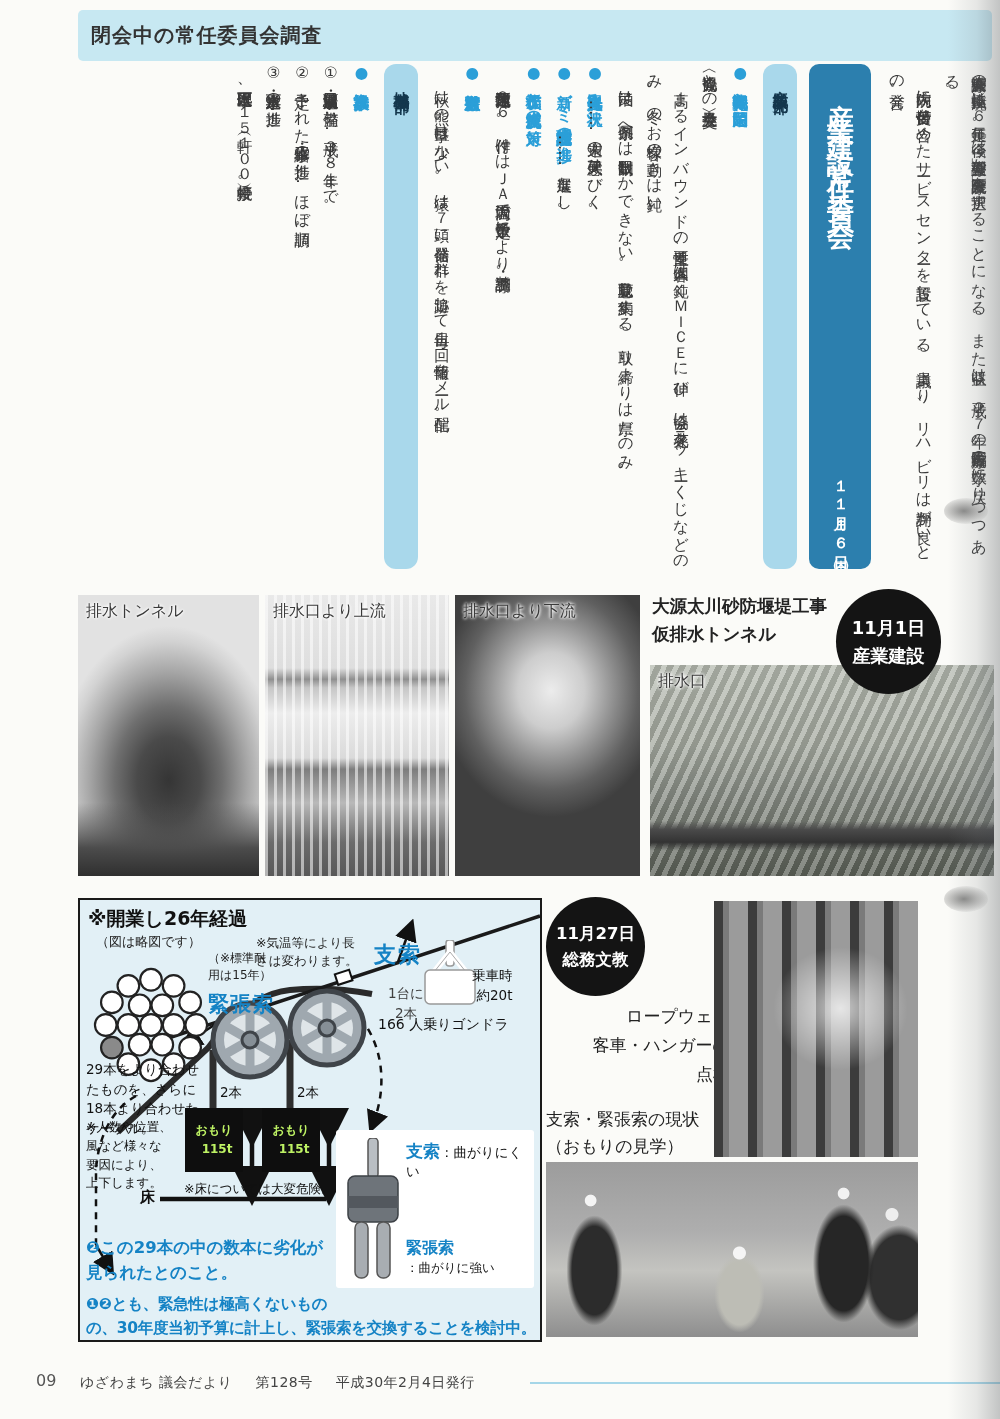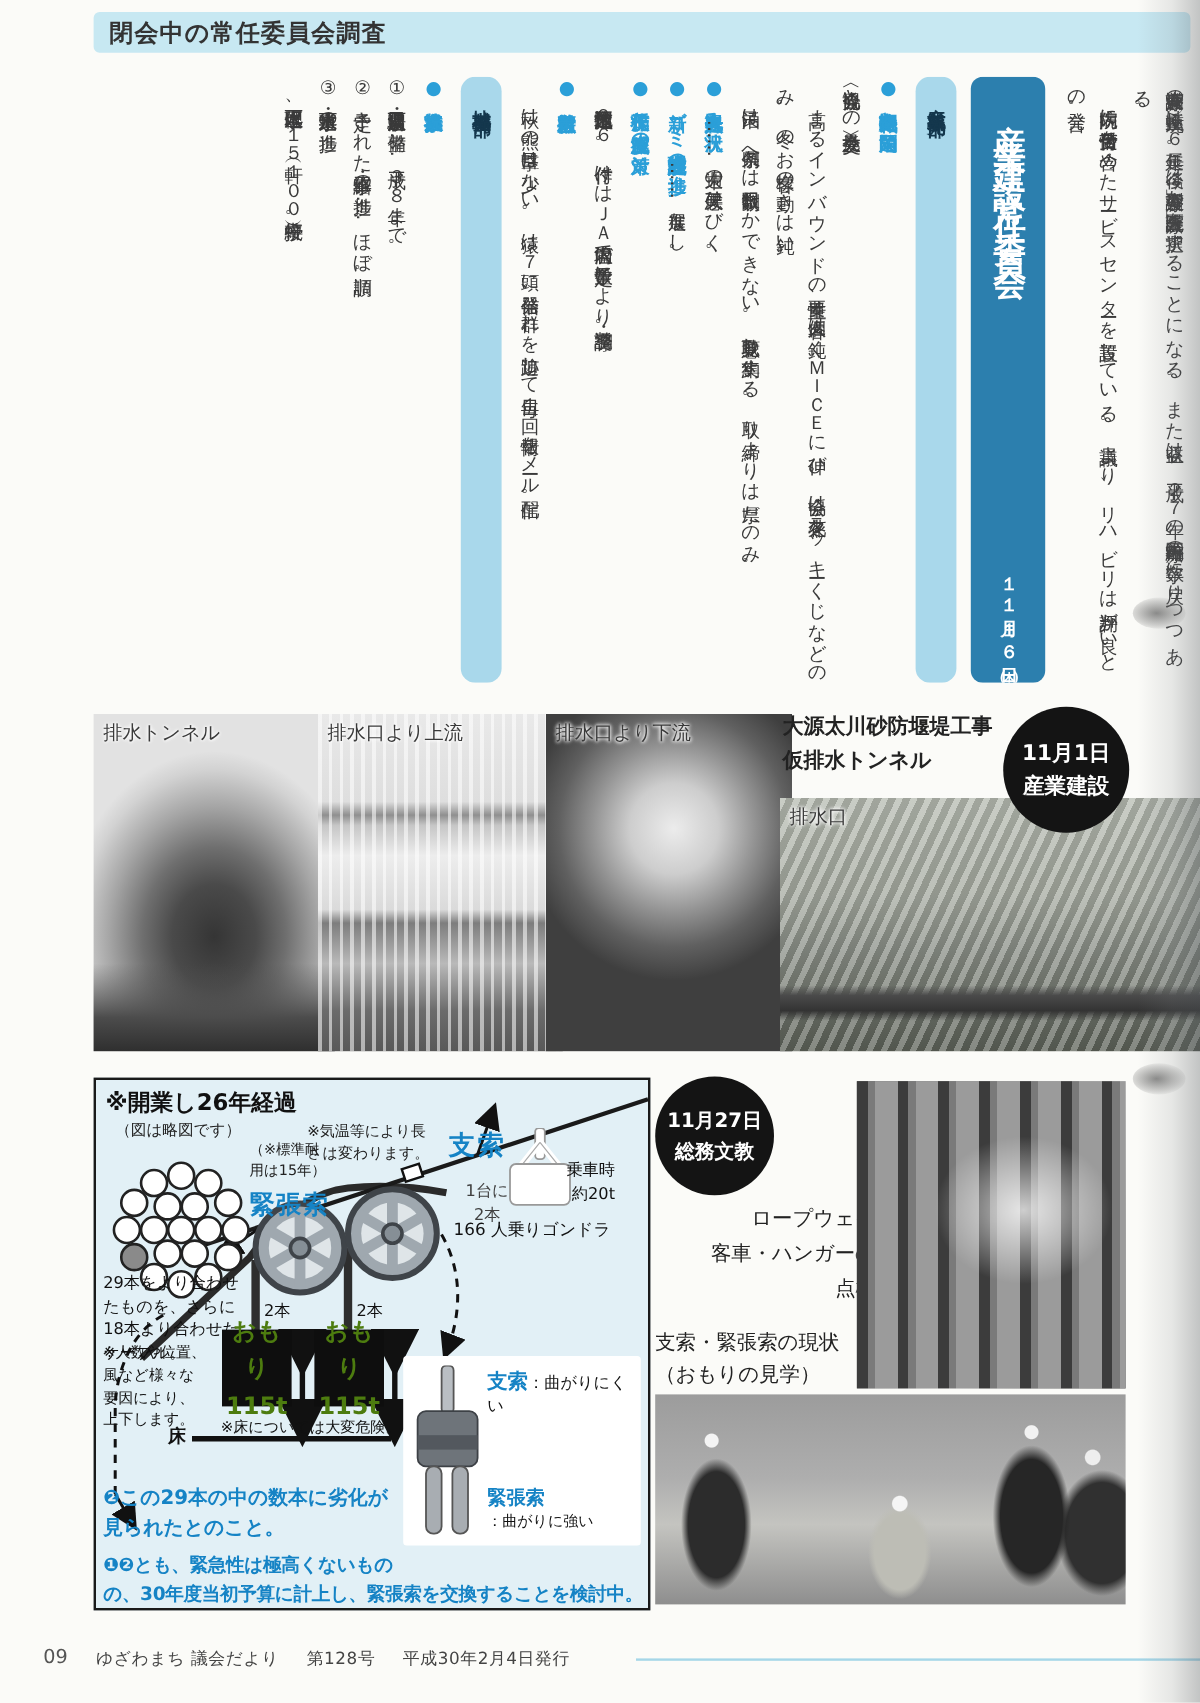--- a/index.html
+++ b/index.html
@@ -5,21 +5,21 @@
   html,body{margin:0;padding:0;}
   body{
     width:1000px;height:1419px;position:relative;overflow:hidden;
     background:#fbfbf8;
     font-family:"DejaVu Sans","Liberation Sans",sans-serif;
     color:#333;
   }
   .abs{position:absolute;}
   
   .header-bar{
-    left:78px;top:10px;width:914px;height:34px;
+    left:78px;top:10px;width:914px;height:51px;
     background:#c7e8f2;border-radius:5px;
     display:flex;align-items:center;
   }
   .header-bar span{font-size:20px;font-weight:600;color:#333;padding-left:13px;letter-spacing:1px;}
   
   .main-text{
     left:76px;top:64px;width:918px;height:505px;
     writing-mode:vertical-rl;
     font-size:15.5px;line-height:1.72;color:#3a3a3a;
     overflow:hidden;
@@ -33,21 +33,21 @@
     margin:0 12px;padding:18px 8px;
     display:flex;justify-content:space-between;align-items:center;
   }
   .banner .banner-name{font-size:27px;font-weight:bold;letter-spacing:0.55em;}
   .banner .banner-date{font-size:15px;font-weight:bold;letter-spacing:3px;}
   .dept-band{
     background:#a9d8eb;border-radius:12px;margin:0 10px;padding:14px 3.5px;
     font-weight:bold;font-size:15.5px;color:#14374d;letter-spacing:2px;
   }
   
-  .photo{background:#cfcfcf;padding-left:20px;}
+  .photo{background:#cfcfcf;}
   .photo-label{
     position:absolute;top:6px;left:8px;font-size:16px;color:#3a3a3a;font-weight:500;
     text-shadow:0 0 3px #fff,0 0 3px #fff,0 0 4px #fff;white-space:nowrap;
   }
   .ph1{left:78px;top:595px;width:181px;height:281px;
     background:
       linear-gradient(0deg,#2f2f2f 0%,#4c4c4c 10%,rgba(80,80,80,0) 26%),
       radial-gradient(ellipse 62% 55% at 50% 66%,#353535 0%,#4a4a4a 28%,#6f6f6f 48%,#a5a5a5 70%,#d2d2d2 90%,#e2e2e2 100%);}
   .ph2{left:265px;top:595px;width:184px;height:281px;
     background:
@@ -101,22 +101,22 @@
   .d-shisaku{left:294px;top:40px;font-size:22px;letter-spacing:2px;}
   .d-life{left:128px;top:50px;font-size:12px;line-height:1.4;color:#222;}
   .d-kincho{left:128px;top:90px;font-size:21px;letter-spacing:1px;}
   .d-construction{left:6px;top:160px;font-size:13.5px;line-height:1.45;color:#111;}
   .d-percar{left:308px;top:84px;font-size:13.5px;line-height:1.45;text-align:center;color:#404040;}
   .d-rideweight{left:392px;top:66px;font-size:13.5px;line-height:1.45;text-align:right;color:#111;}
   .d-gondnote{left:298px;top:116px;font-size:14px;color:#111;}
   .d-count2a{left:140px;top:184px;font-size:13.5px;color:#111;}
   .d-count2b{left:217px;top:184px;font-size:13.5px;color:#111;}
   .weight{
-    width:58px;height:64px;background:#0e0e0e;color:#4d7c0f;font-weight:bold;
-    font-size:20px;line-height:1.55;text-align:center;white-space:pre-line;
+    width:58px;height:64px;background:#0e0e0e;color:#bef264;font-weight:bold;
+    font-size:12px;line-height:1.55;text-align:right;white-space:pre-line;
     display:flex;align-items:center;justify-content:center;
   }
   .w1{left:105px;top:208px;} .w2{left:182px;top:208px;}
   .d-fluct{left:6px;top:218px;font-size:12.5px;line-height:1.5;color:#111;}
   .d-floordanger{left:104px;top:281px;font-size:12.5px;color:#111;}
   .d-floorlabel{left:60px;top:288px;font-size:15px;font-weight:bold;color:#111;}
   .d-tensionexp{left:298px;top:146px;width:162px;font-size:13.5px;line-height:1.5;color:#111;}
   .d-whitebox{left:256px;top:230px;width:198px;height:158px;background:#fff;border-radius:3px;}
   .d-trackprop{left:70px;top:10px;font-size:13.5px;color:#111;}
   .d-trackprop b{font-size:17px;}

